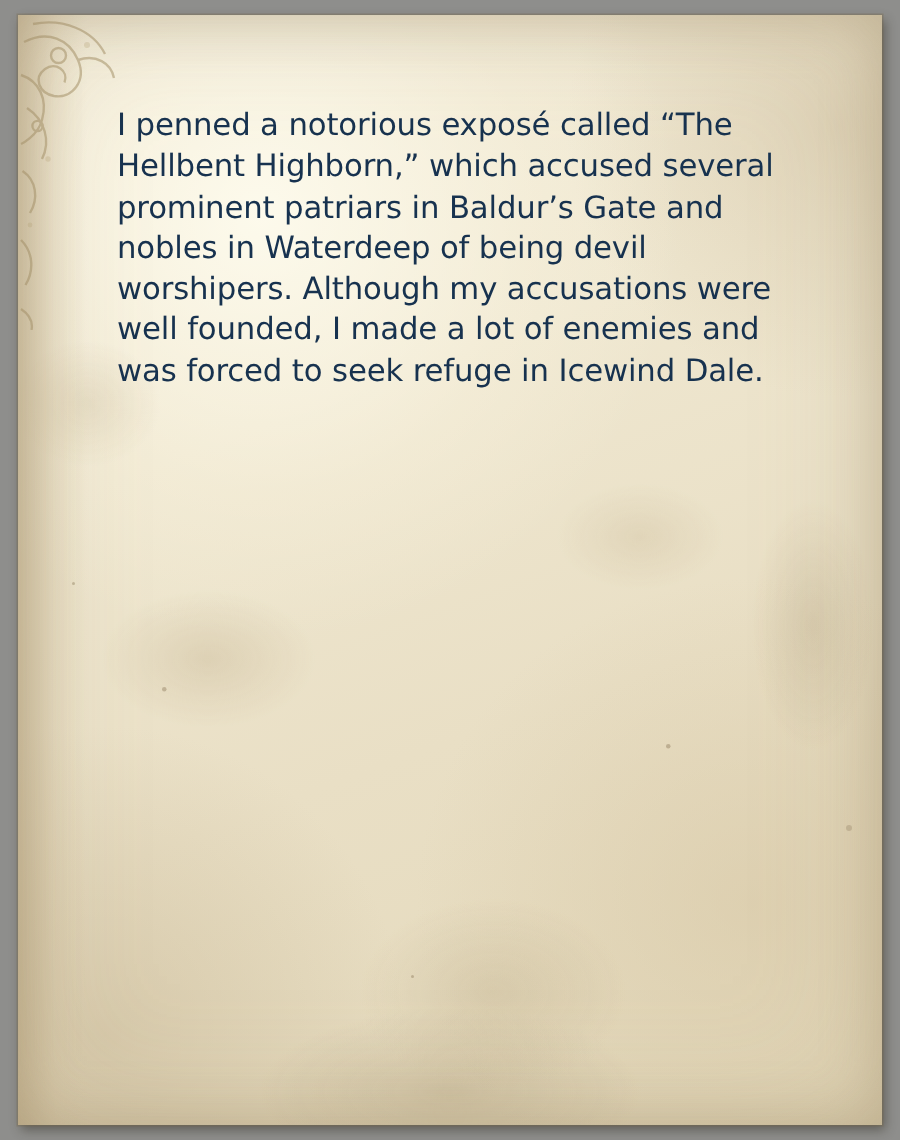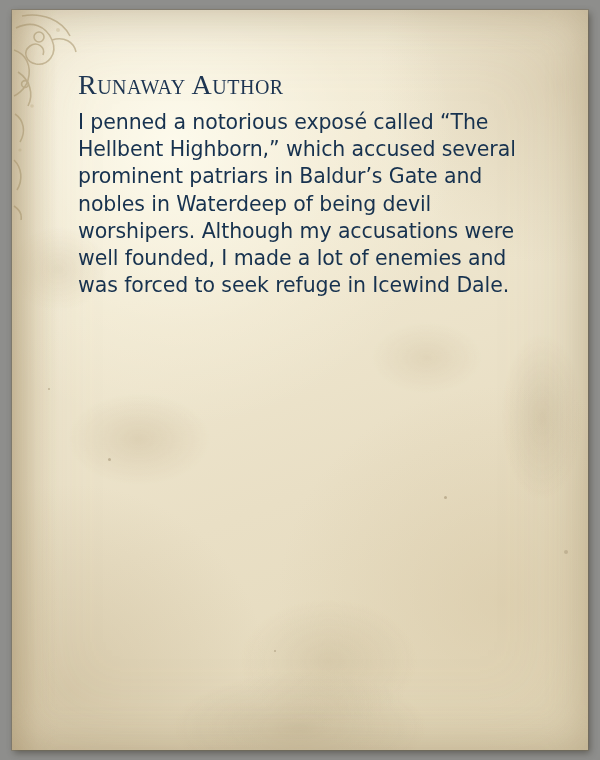--- a/index.html
+++ b/index.html
@@ -145,21 +145,20 @@
         <path d="M2 196 C 8 200, 10 205, 9 210"></path>
       </g>
       <g fill="#b6a276" opacity="0.5">
         <circle cx="46" cy="20" r="2"></circle>
         <circle cx="20" cy="96" r="1.8"></circle>
         <circle cx="8" cy="140" r="1.6"></circle>
       </g>
     </svg>
 
     <div class="content">
-      <h1 class="title">Runaway Author</h1>
       <p class="body-text">I penned a notorious exposé called “The Hellbent Highborn,” which accused sev­eral prominent patriars in Baldur’s Gate and nobles in Waterdeep of being devil worshipers. Although my accusations were well founded, I made a lot of ene­mies and was forced to seek refuge in Icewind Dale.</p>
     </div>
 
     <div class="speck" style="left:96px;  top:448px; width:3px; height:3px;"></div>
     <div class="speck" style="left:432px; top:486px; width:3px; height:3px;"></div>
     <div class="speck" style="left:552px; top:540px; width:4px; height:4px; background:rgba(120,101,70,0.25);"></div>
     <div class="speck" style="left:36px;  top:378px; width:2px; height:2px;"></div>
     <div class="speck" style="left:262px; top:640px; width:2px; height:2px;"></div>
 
     <div class="edge-shade"></div>

